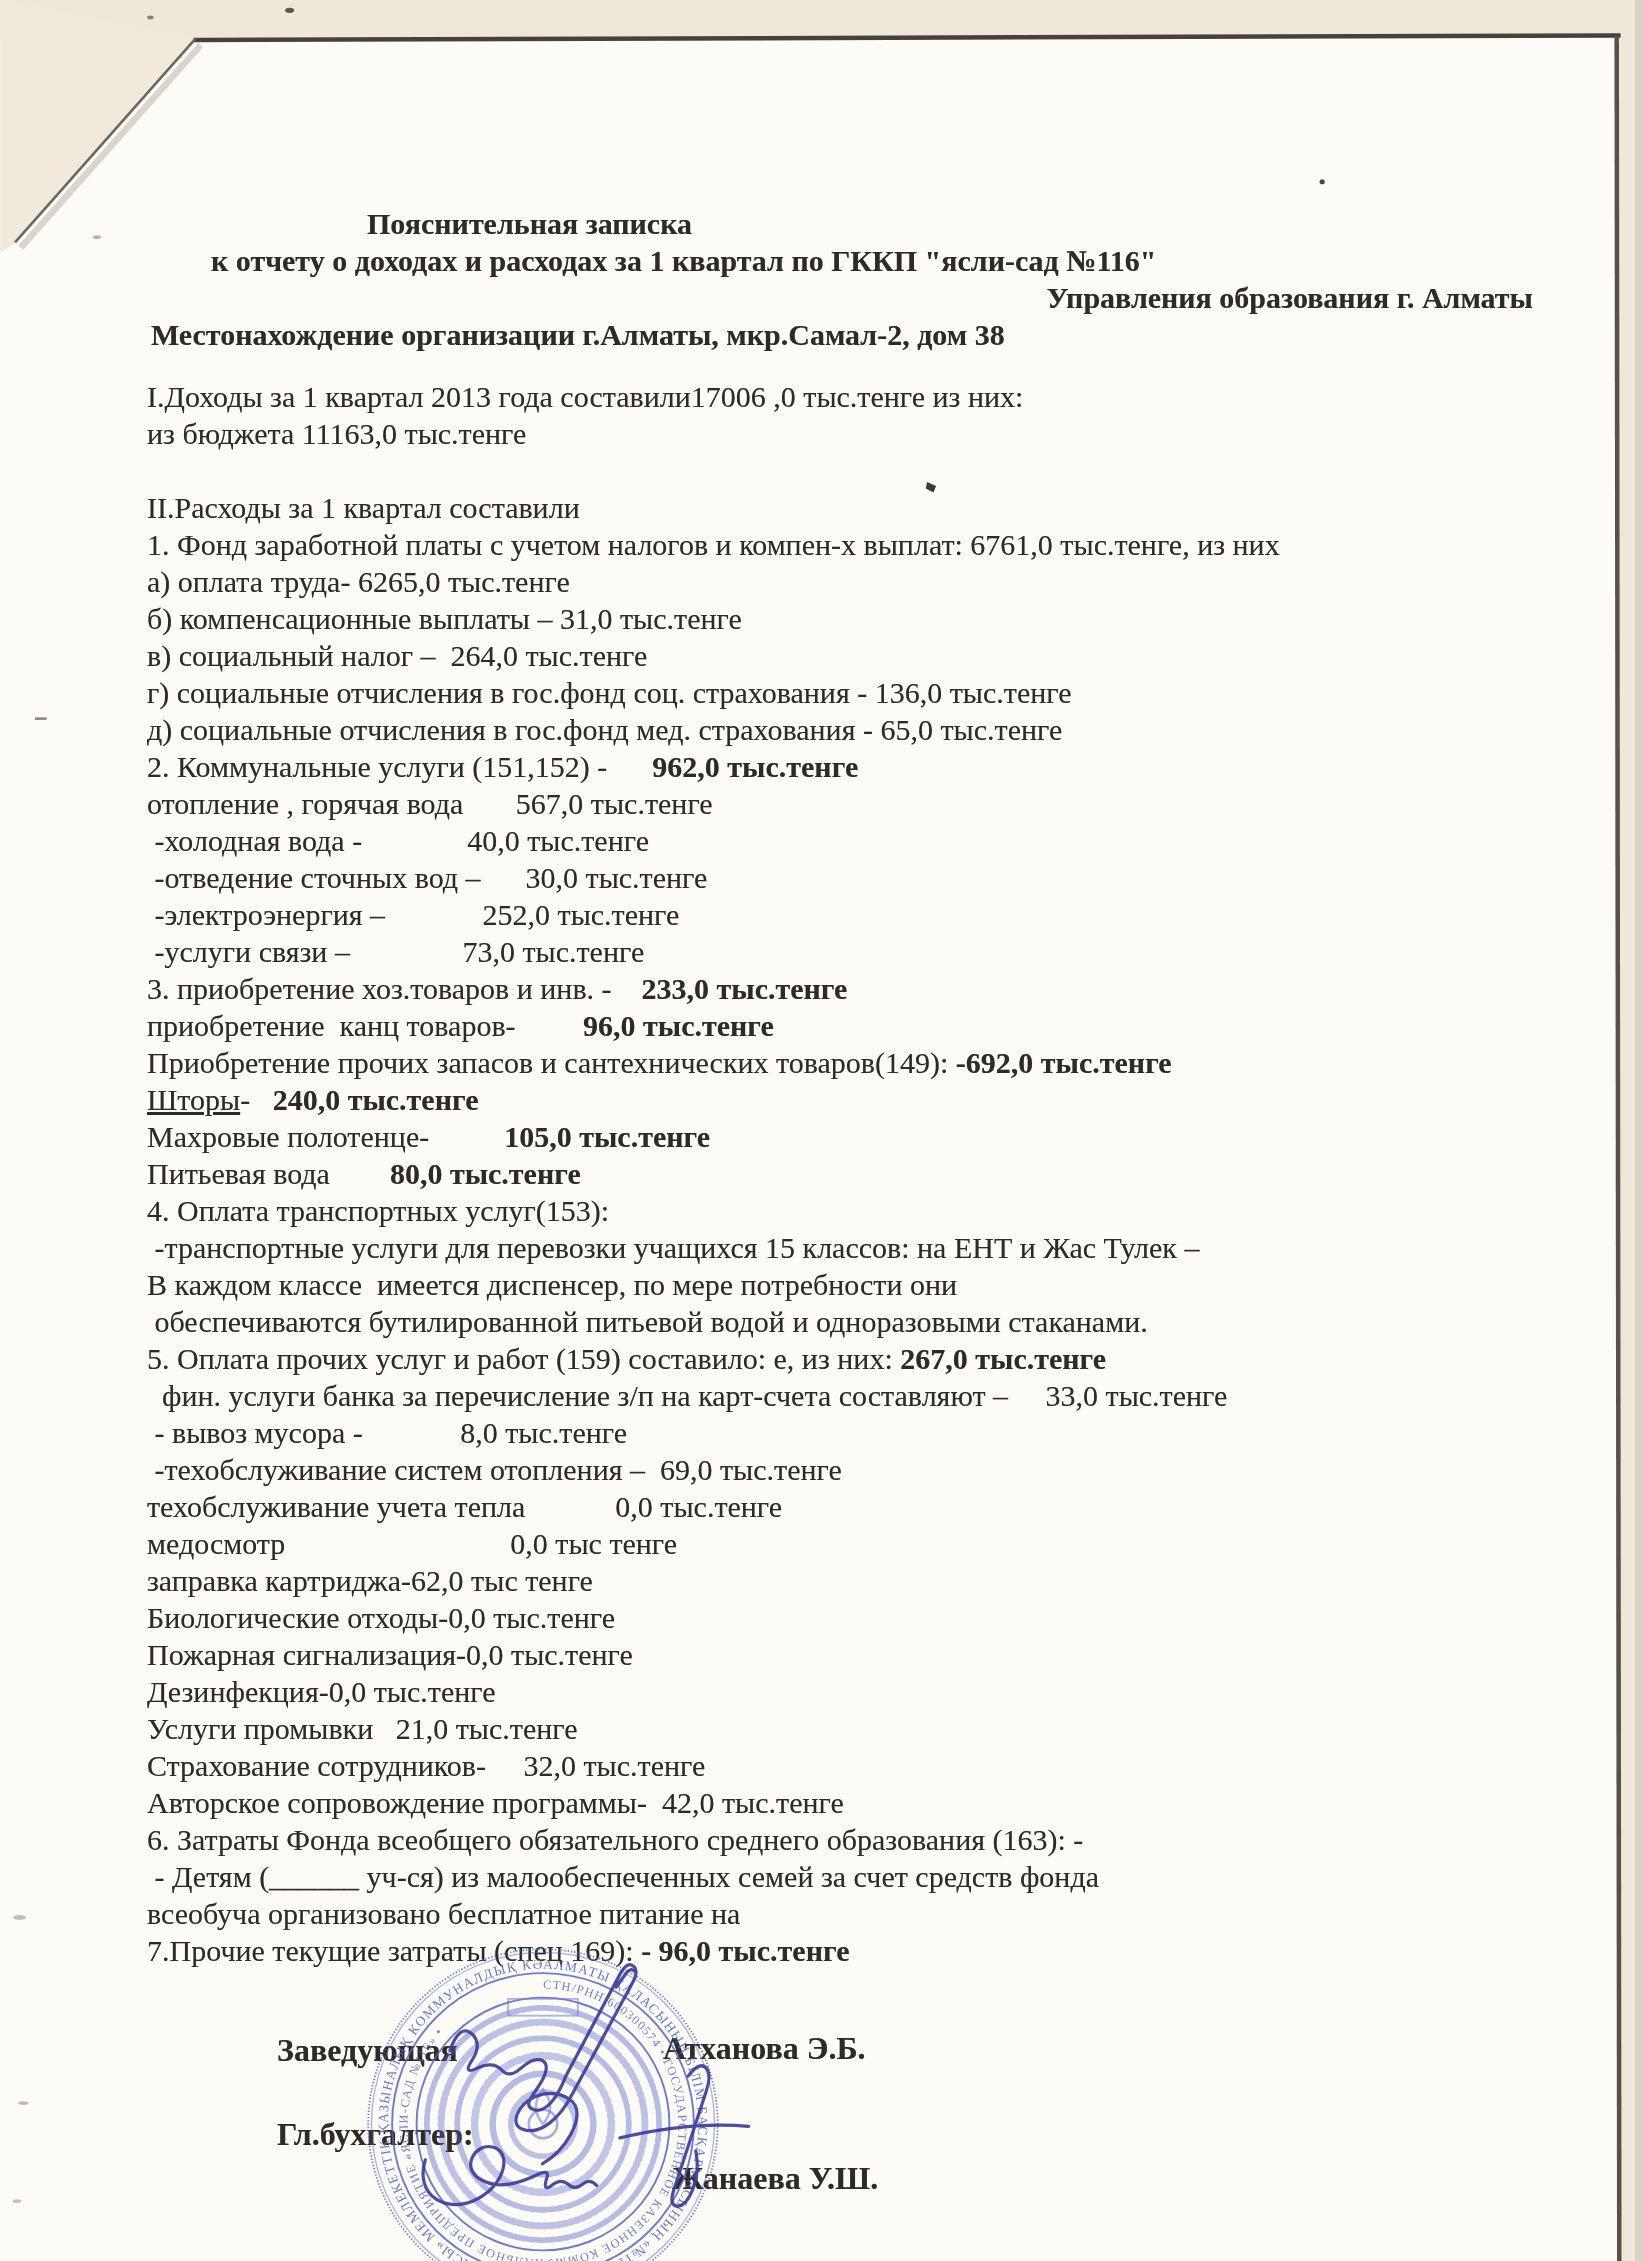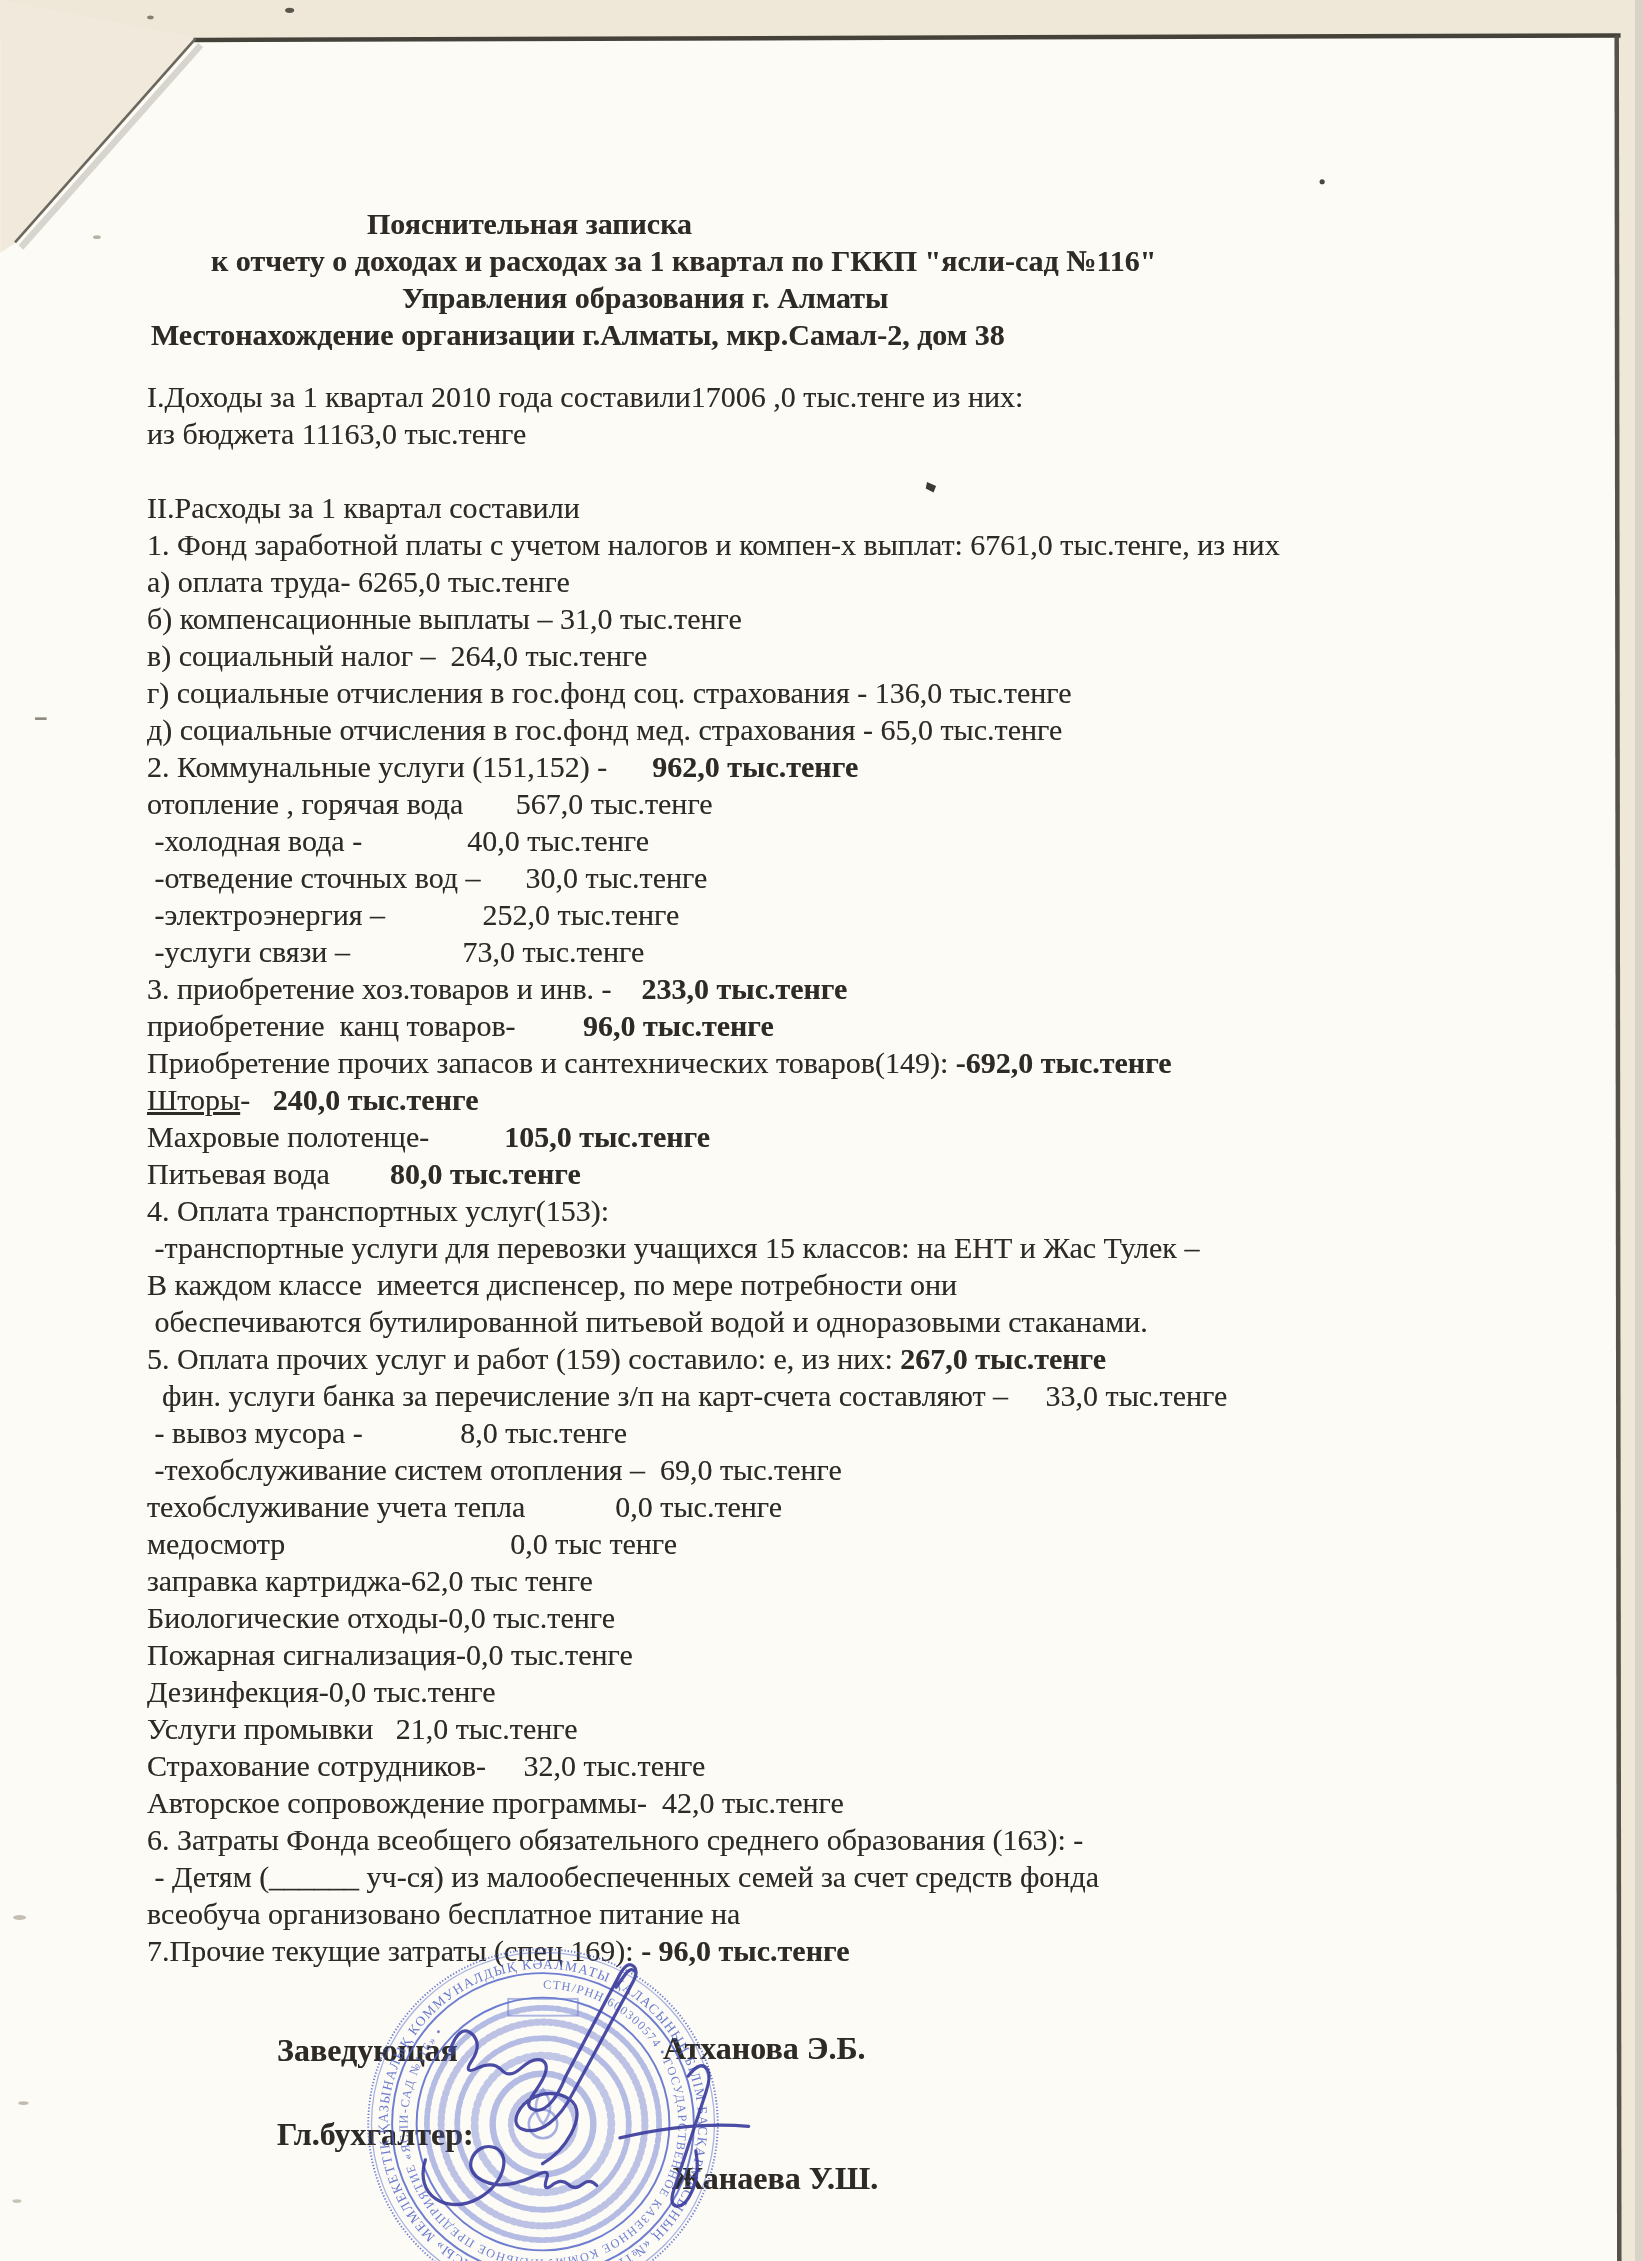--- a/index.html
+++ b/index.html
@@ -7,21 +7,21 @@
         font-family:"Liberation Serif", serif;color:#2e2a26;}
   
   #edges{position:absolute;left:0;top:0;z-index:1;}
   
   #doc{position:absolute;left:147px;top:205px;width:1386px;z-index:3;}
   .line{height:37px;line-height:37px;font-size:30px;white-space:pre-wrap;
         text-shadow:0 0 0.6px rgba(60,55,50,.45);}
   .hline{font-weight:700;}
   .h0{text-indent:220px;}
   .h1{text-indent:64px;}
-  .h2{text-indent:255px;}
+  .h2{text-indent:255px;text-align:right;}
   .h3{text-indent:3.9px;}
   #doc-body{margin-top:25px;}
   .seg-b{font-weight:700;}
   .seg-u{text-decoration:underline;}
   
   .sig-label{position:absolute;font-size:32px;font-weight:700;line-height:37px;z-index:4;
              white-space:pre;text-shadow:0 0 0.6px rgba(60,55,50,.45);}
   #stamp-svg,#sig-svg{position:absolute;z-index:5;}
   #stamp-svg{left:356px;top:1937px;}
   #sig-svg{left:361px;top:1947px;}
@@ -58,21 +58,21 @@
   </svg>
 
   <div id="doc">
     <div id="doc-header">
         <div class="line hline h0">Пояснительная записка</div>
         <div class="line hline h1">к отчету о доходах и расходах за 1 квартал по ГККП "ясли-сад №116"</div>
         <div class="line hline h2">Управления образования г. Алматы</div>
         <div class="line hline h3">Местонахождение организации г.Алматы, мкр.Самал-2, дом 38</div>
       </div>
     <div id="doc-body">
-        <div class="line"><span>I.Доходы за 1 квартал 2010 года составили17006 ,0 тыс.тенге из них:</span></div>
+        <div class="line"><span>I.Доходы за 1 квартал 2013 года составили17006 ,0 тыс.тенге из них:</span></div>
         <div class="line"><span>из бюджета 11163,0 тыс.тенге</span></div>
         <div class="line"><span></span></div>
         <div class="line"><span>II.Расходы за 1 квартал составили</span></div>
         <div class="line"><span>1. Фонд заработной платы с учетом налогов и компен-х выплат: 6761,0 тыс.тенге, из них</span></div>
         <div class="line"><span>а) оплата труда- 6265,0 тыс.тенге</span></div>
         <div class="line"><span>б) компенсационные выплаты – 31,0 тыс.тенге</span></div>
         <div class="line"><span>в) социальный налог –  264,0 тыс.тенге</span></div>
         <div class="line"><span>г) социальные отчисления в гос.фонд соц. страхования - 136,0 тыс.тенге</span></div>
         <div class="line"><span>д) социальные отчисления в гос.фонд мед. страхования - 65,0 тыс.тенге</span></div>
         <div class="line"><span>2. Коммунальные услуги (151,152) -      </span><span class="seg-b">962,0 тыс.тенге</span></div>

